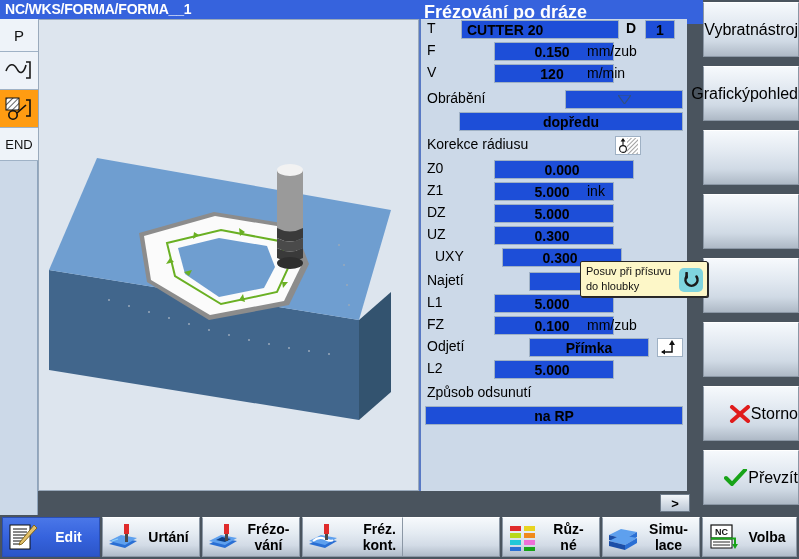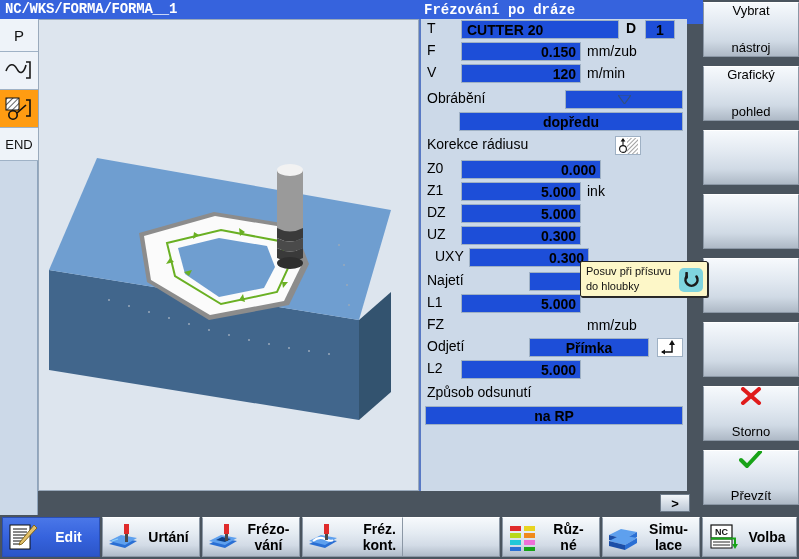--- a/index.html
+++ b/index.html
@@ -8,30 +8,29 @@
     font-family: "Liberation Sans", sans-serif;
     overflow: hidden;
     background: #4a545e;
   }
   #app { position: relative; width: 799px; height: 559px; }
 
   
   .titlebar {
     position: absolute; left: 0; top: 0; width: 799px; height: 24px;
     background: #3663dd;
-    font-family: Liberation Mono, monospace;
   }
   .titlebar .tb-left {
     position: absolute; left: 5px; top: 1px;
     color: #ffffff; font-size: 14px; font-weight: bold;
     letter-spacing: -0.2px; white-space: nowrap;
   }
   .titlebar .tb-mid {
     position: absolute; left: 424px; top: 2px;
-    color: #ffffff; font-size: 14px; font-weight: bold;
+    color: #ffffff; font-size: 18px; font-weight: bold;
     white-space: nowrap;
   }
 
   
   .leftstrip {
     position: absolute; left: 0; top: 19px; width: 38px; height: 496px;
     background: #ccd9e8;
     border-right: 1px solid #8fa5bd;
   }
   .ls-cell {
@@ -92,21 +91,21 @@
     font-family: "Liberation Sans", sans-serif;
   }
   .fld {
     position: absolute; top: 1px; height: 19px;
     background: #1d4ed8;
     border: 1px solid #9fb1c4;
     font-size: 14px; font-weight: bold; color: #000;
     display: flex; align-items: center;
     font-family: "Liberation Sans", sans-serif;
   }
-  .fld.num { justify-content: flex-end; padding-right: 4px; }
+  .fld.num { justify-content: center; padding-right: 4px; margin-left: 33px; }
   .fld.ctr { justify-content: center; }
   .fld.lft { justify-content: flex-start; padding-left: 5px; }
   .unit {
     position: absolute; top: 2px;
     font-size: 14px; color: #000; white-space: nowrap;
   }
   .icobox {
     position: absolute; top: 1px; width: 22px; height: 19px;
     background: #ffffff; border: 1px solid #9fb1c4;
     display: flex; align-items: center; justify-content: center;
@@ -135,23 +134,23 @@
   
   .softcol {
     position: absolute; left: 703px; top: 0; width: 96px; height: 515px;
     background: #4a545e;
   }
   .skey {
     position: absolute; left: 0; width: 96px; height: 55px;
     background: linear-gradient(#f6f9fc 0%, #e2e9f1 40%, #d0dae5 72%, #aeb9c6 100%);
     border: 1px solid #8b97a5;
     border-top-color: #ffffff;
-    display: flex; flex-direction: column;
-    align-items: center; justify-content: space-between;
-    font-size: 13px; color: #000; line-height: 16px; text-align: center;
+    display: flex; 
+    align-items: center; justify-content: flex-end;
+    font-size: 16px; color: #000; line-height: 16px; text-align: center;
   }
   .skey .sk-line { display: block; white-space: nowrap; }
 
   
   .bottombar {
     position: absolute; left: 0; top: 515px; width: 799px; height: 44px;
     background: #4a545e;
   }
   .hkey {
     position: absolute; top: 2px; height: 40px;
@@ -387,20 +386,23 @@
 
     <div class="row" style="top:274px;position:absolute;left:0">
       <span class="lbl">L1</span>
       <div class="fld num" style="left:40px;width:120px">
         <span>5.000</span>
       </div>
     </div>
 
     <div class="row" style="top:296px;position:absolute;left:0">
       <span class="lbl">FZ</span>
+      <div class="fld num" style="left:40px;width:120px">
+        <span>0.100</span>
+      </div>
       <span class="unit" style="left:166px">mm/zub</span>
     </div>
 
     <div class="row" style="top:318px;position:absolute;left:0">
       <span class="lbl">Odjetí</span>
       <div class="fld ctr" style="left:108px;width:120px">
         <span>Přímka</span>
       </div>
       <div class="icobox" style="left:236px;width:26px">
         <svg width="18" height="16" viewBox="0 0 18 16">

